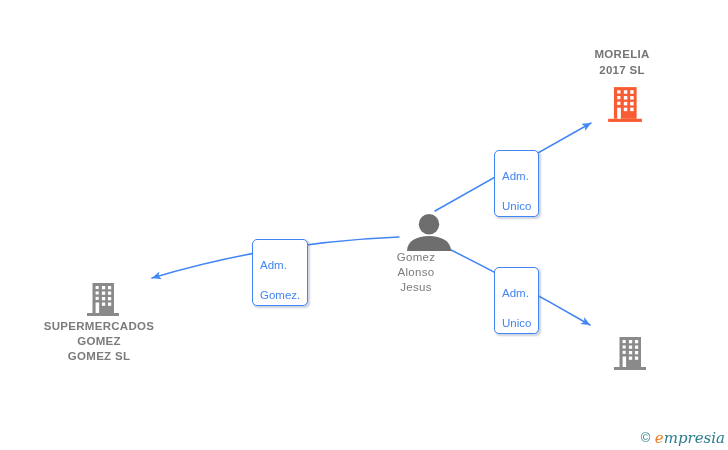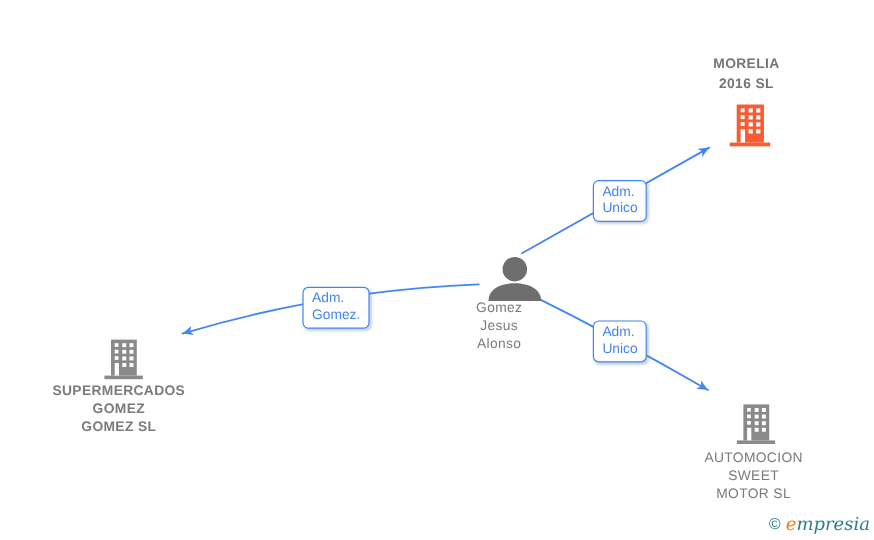--- a/index.html
+++ b/index.html
@@ -48,21 +48,21 @@
     background: #ffffff;
     border: 1.5px solid #4285f4;
     border-radius: 5px;
     padding: 2px 7px 3px 7px;
     color: #4285f4;
     font-size: 11.5px;
     line-height: 14px;
     text-align: left;
     box-shadow: 1.5px 1.5px 2px rgba(110, 130, 160, 0.35);
   }
-  .edge-label .line { display: block; }
+  .edge-label .line { display: block; margin-top: 16px; }
 
   .watermark {
     position: absolute;
     right: 3px;
     bottom: 3px;
     white-space: nowrap;
     text-align: center;
   }
   .watermark .copy {
     color: #2b7c8e;
@@ -89,21 +89,21 @@
         <path d="M0,0 L9,4 L0,8 L2.4,4 Z" fill="#4285f4"></path>
       </marker>
     </defs>
     <path class="edge-path" d="M435,211 L591,123" marker-end="url(#arrowhead)"></path>
     <path class="edge-path" d="M399,237 Q272,242 152,278" marker-end="url(#arrowhead)"></path>
     <path class="edge-path" d="M437,243 Q514,281 590,325" marker-end="url(#arrowhead)"></path>
   </svg>
 
   <div class="company-label bold" style="left:542px; top:46px; width:160px;">
     <span class="line">MORELIA</span>
-    <span class="line">2016 SL</span>
+    <span class="line">2017 SL</span>
   </div>
   <svg class="node-icon" style="left:606px; top:85px;" width="38" height="38" viewBox="0 0 36 36">
     <rect x="2" y="32" width="32" height="3" fill="#f95b32"></rect>
     <rect x="7.5" y="2" width="21.5" height="30" fill="#f95b32"></rect>
     <rect x="10.6" y="5" width="3.1" height="3.1" fill="#ffffff"></rect>
     <rect x="10.6" y="10.4" width="3.1" height="3.1" fill="#ffffff"></rect>
     <rect x="10.6" y="15.8" width="3.1" height="3.1" fill="#ffffff"></rect>
     <rect x="10.6" y="21.5" width="3.5" height="10.5" fill="#ffffff"></rect>
     <rect x="16.9" y="5" width="3.3" height="3.3" fill="#ffffff"></rect>
     <rect x="16.9" y="10.5" width="3.3" height="3.3" fill="#ffffff"></rect>
@@ -114,22 +114,22 @@
     <rect x="22.9" y="16" width="3.3" height="3.3" fill="#ffffff"></rect>
     <rect x="22.9" y="21.5" width="3.3" height="3.3" fill="#ffffff"></rect>
   </svg>
 
   <svg class="node-icon" style="left:406px; top:214px;" width="46" height="37" viewBox="0 0 45 36">
     <circle cx="22.5" cy="10" r="10" fill="#6e6e6e"></circle>
     <path d="M1,36 c0,-9.5 9.5,-14.5 21.5,-14.5 s21.5,5 21.5,14.5 z" fill="#6e6e6e"></path>
   </svg>
   <div class="person-label" style="left:354px; top:250px; width:124px;">
     <span class="line">Gomez</span>
+    <span class="line">Alonso</span>
     <span class="line">Jesus</span>
-    <span class="line">Alonso</span>
   </div>
 
   <svg class="node-icon" style="left:85px; top:280px;" width="36" height="38" viewBox="0 0 36 36">
     <rect x="2" y="32" width="32" height="3" fill="#8a8a8a"></rect>
     <rect x="7.5" y="2" width="21.5" height="30" fill="#8a8a8a"></rect>
     <rect x="10.6" y="5" width="3.1" height="3.1" fill="#ffffff"></rect>
     <rect x="10.6" y="10.4" width="3.1" height="3.1" fill="#ffffff"></rect>
     <rect x="10.6" y="15.8" width="3.1" height="3.1" fill="#ffffff"></rect>
     <rect x="10.6" y="21.5" width="3.5" height="10.5" fill="#ffffff"></rect>
     <rect x="16.9" y="5" width="3.3" height="3.3" fill="#ffffff"></rect>
@@ -156,25 +156,20 @@
     <rect x="10.6" y="21.5" width="3.5" height="10.5" fill="#ffffff"></rect>
     <rect x="16.9" y="5" width="3.3" height="3.3" fill="#ffffff"></rect>
     <rect x="16.9" y="10.5" width="3.3" height="3.3" fill="#ffffff"></rect>
     <rect x="16.9" y="16" width="3.3" height="3.3" fill="#ffffff"></rect>
     <rect x="16.9" y="21.5" width="3.3" height="3.3" fill="#ffffff"></rect>
     <rect x="22.9" y="5" width="3.3" height="3.3" fill="#ffffff"></rect>
     <rect x="22.9" y="10.5" width="3.3" height="3.3" fill="#ffffff"></rect>
     <rect x="22.9" y="16" width="3.3" height="3.3" fill="#ffffff"></rect>
     <rect x="22.9" y="21.5" width="3.3" height="3.3" fill="#ffffff"></rect>
   </svg>
-  <div class="company-label" style="left:548px; top:375px; width:160px;">
-    <span class="line">AUTOMOCION</span>
-    <span class="line">SWEET</span>
-    <span class="line">MOTOR SL</span>
-  </div>
 
   <div class="edge-label" style="left:494px; top:150px;">
     <span class="line">Adm.</span>
     <span class="line">Unico</span>
   </div>
   <div class="edge-label" style="left:252px; top:239px;">
     <span class="line">Adm.</span>
     <span class="line">Gomez.</span>
   </div>
   <div class="edge-label" style="left:494px; top:267px;">

